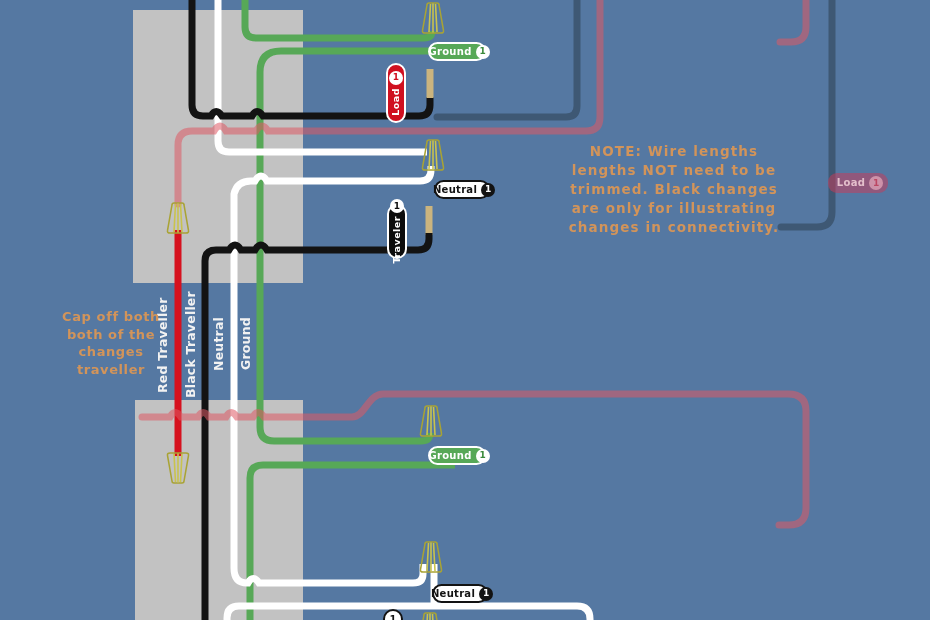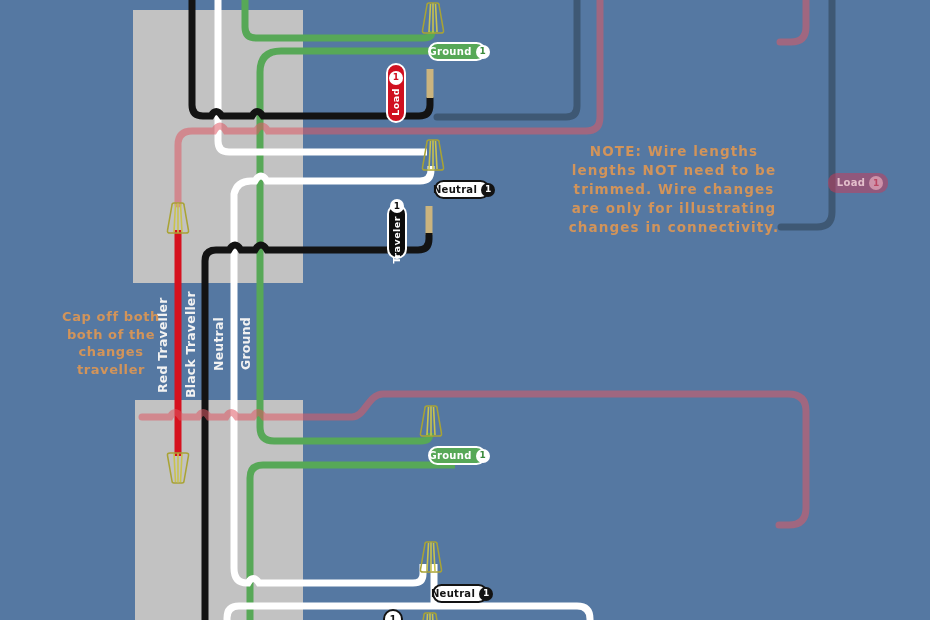--- a/index.html
+++ b/index.html
@@ -173,21 +173,21 @@
 <div class="partial-badge">1</div>
 
 <div class="gap-label" style="left:155px;top:288px;height:114px">Red Traveller</div>
 <div class="gap-label" style="left:183px;top:288px;height:114px">Black Traveller</div>
 <div class="gap-label" style="left:211px;top:312px;height:64px">Neutral</div>
 <div class="gap-label" style="left:238px;top:312px;height:64px">Ground</div>
 
 <div id="note-box" class="orange-note">
   <div>NOTE: Wire lengths</div>
   <div>lengths NOT need to be</div>
-  <div>trimmed.  Wire changes</div>
+  <div>trimmed.  Black changes</div>
   <div>are only for illustrating</div>
   <div>changes in connectivity.</div>
 </div>
 
 <div id="cap-note" class="orange-note">
   <div>Cap off both</div>
   <div>both of the</div>
   <div>changes</div>
   <div>traveller</div>
 </div>

